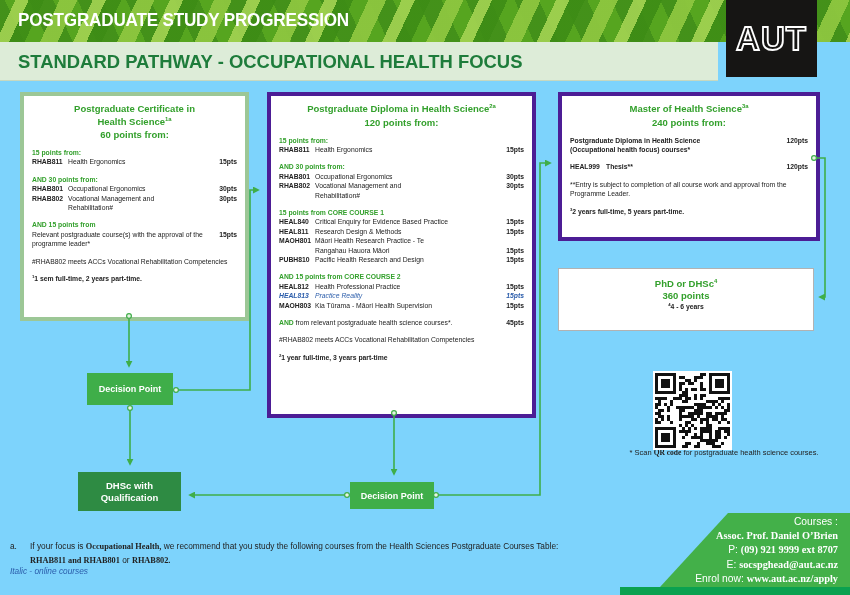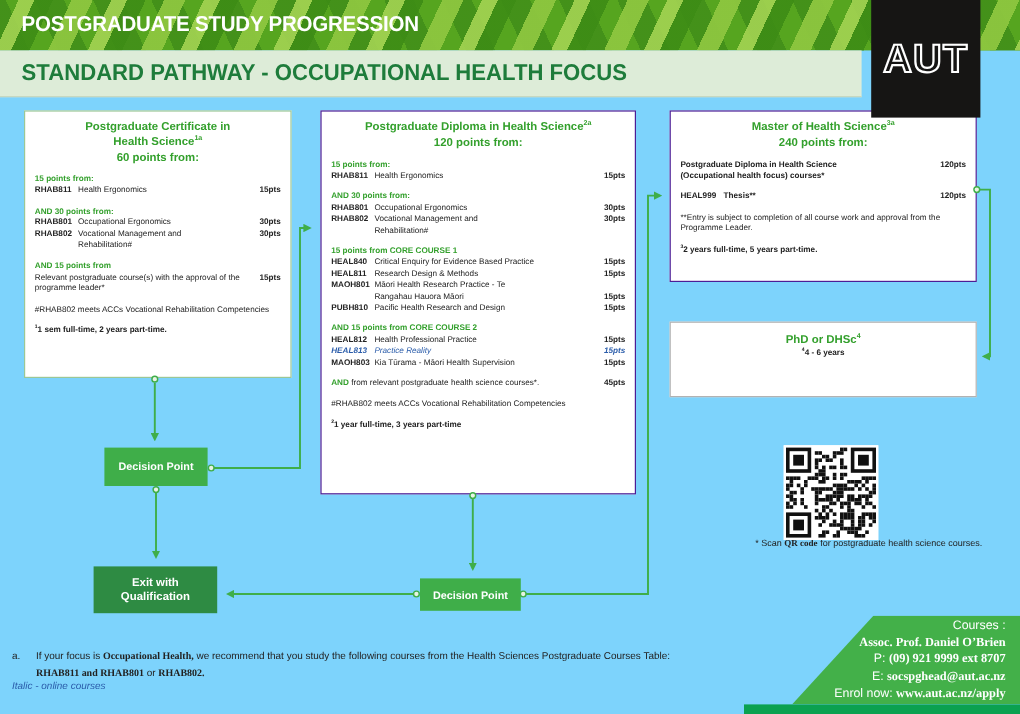--- a/index.html
+++ b/index.html
@@ -10,26 +10,26 @@
     background-image:
       repeating-linear-gradient(115deg, rgba(255,255,255,0) 0 14px, rgba(163,211,82,.9) 14px 26px,
         rgba(61,140,21,.9) 26px 40px, rgba(255,255,255,0) 40px 54px, rgba(141,198,63,.95) 54px 70px),
       repeating-linear-gradient(65deg, rgba(40,115,18,.4) 0 22px, rgba(0,0,0,0) 22px 44px);}
   .band1-title{position:absolute;left:18px;top:10px;color:#fff;font-size:18px;font-weight:bold;
     letter-spacing:-.2px;transform:scaleX(.95);transform-origin:left center;white-space:nowrap;}
   .band2{position:absolute;left:0;top:42px;width:718px;height:38px;background:#ddecd8;
     border-bottom:1px solid #c6d8c0;}
   .band2-title{position:absolute;left:18px;top:9px;color:#1e7c3b;font-size:19px;font-weight:bold;
     transform:scaleX(.97);transform-origin:left center;white-space:nowrap;}
-  .logo{position:absolute;left:726px;top:0;width:91px;height:98px;background:#161514;
+  .logo{position:absolute;left:726px;top:0;width:91px;height:77px;background:#161514;
     display:flex;align-items:center;justify-content:center;z-index:5;}
   .logo span{font-size:33px;font-weight:bold;letter-spacing:1px;color:#161514;
     -webkit-text-stroke:1.8px #ffffff;}
   
-  .box{position:absolute;background:#fff;border:1px solid #4c1d95;font-size:6.8px;line-height:9.4px;}
+  .box{position:absolute;background:#fff;border:4px solid #4c1d95;font-size:6.8px;line-height:9.4px;}
   .box.certb{border-color:#9cc796;}
   .box-title{text-align:center;color:#33a02c;font-weight:bold;font-size:9.5px;line-height:12.5px;padding-top:7px;}
   .box-points{text-align:center;color:#33a02c;font-weight:bold;font-size:9.5px;line-height:13px;}
   sup{font-size:.62em;vertical-align:super;line-height:0;}
   .rowswrap{padding:7px 8px 0 8px;}
   .lbl{color:#33a02c;font-weight:bold;}
   .row{display:flex;align-items:flex-start;}
   .row.bottom{align-items:flex-end;}
   .rtext{flex:1;padding-right:5px;}
   .crow{display:flex;}
@@ -279,26 +279,27 @@
         </div>
         <div class="gap"></div>
         <div class="row b">
           <div class="rtext"><sup>3</sup>2 years full-time, 5 years part-time.</div>
         </div>
       </div>
   </div>
 
   <div class="phd" style="left:558px;top:268px;width:254px;height:61px;">
     <div class="phd-title"><span>PhD or DHSc</span><sup>4</sup></div>
+    <div class="phd-points">360 points</div>
     <div class="phd-dur"><sup>4</sup><span>4 - 6 years</span></div>
   </div>
 
   <div class="node dp" style="left:87px;top:373px;width:86px;height:32px;">Decision Point</div>
   <div class="node exit" style="left:78px;top:472px;width:103px;height:39px;">
-    <div><span>Exit with</span><br><span>Qualification</span></div>
+    <div><span>DHSc with</span><br><span>Qualification</span></div>
   </div>
   <div class="node dp" style="left:350px;top:482px;width:84px;height:27px;">Decision Point</div>
 
   <div class="qr">
     <svg id="qrsvg" width="79" height="79">
         <rect x="0" y="0" width="79" height="79" fill="#ffffff"></rect>
         <rect x="47" y="2" width="3" height="3" fill="#111"></rect>
         <rect x="50" y="2" width="3" height="3" fill="#111"></rect>
         <rect x="26" y="5" width="3" height="3" fill="#111"></rect>
         <rect x="29" y="5" width="3" height="3" fill="#111"></rect>

